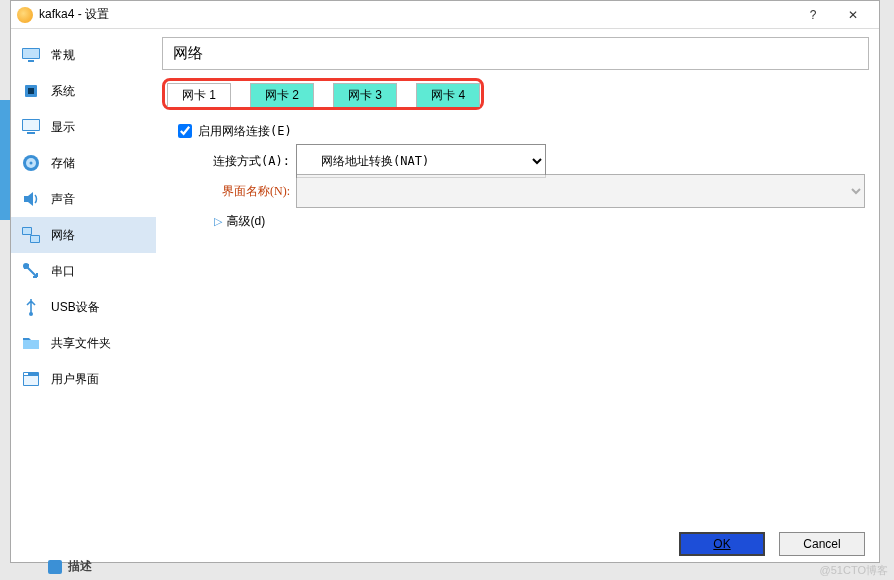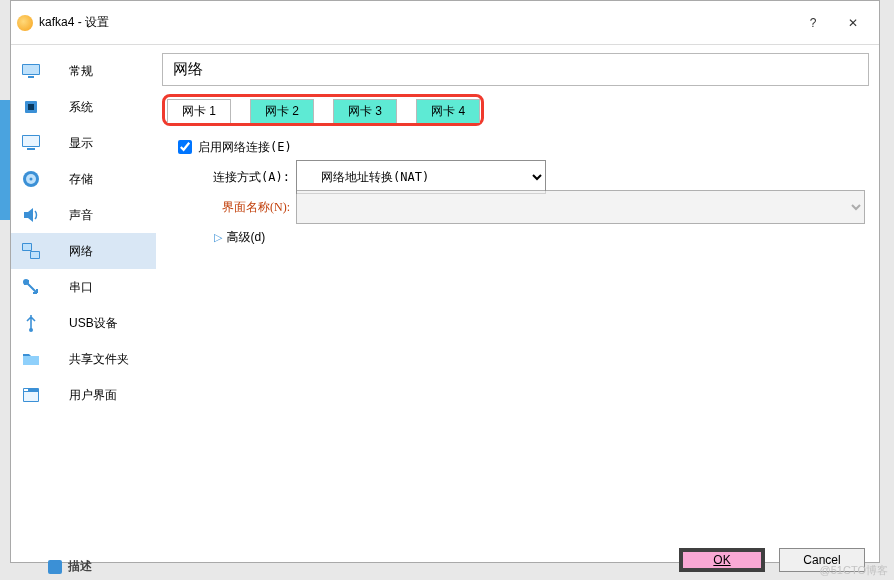--- a/index.html
+++ b/index.html
@@ -5,31 +5,31 @@
 * { box-sizing: border-box; margin: 0; padding: 0; font-family: "Microsoft YaHei", "Segoe UI", sans-serif; font-size: 12px; }
 body { background: #e8e8e8; width: 894px; height: 580px; position: relative; overflow: hidden; }
 
 .left-edge { position: absolute; left: 0; top: 100px; width: 10px; height: 120px; background: #4aa3df; }
 
 .dialog {
   position: absolute; left: 10px; top: 0; width: 870px; height: 563px;
   background: #fff; border: 1px solid #a9a9a9;
 }
 .titlebar {
-  height: 44px; display: flex; align-items: center; padding: 0 6px;
+  height: 28px; display: flex; align-items: center; padding: 0 6px;
   border-bottom: 1px solid #dcdcdc; background: #fff;
 }
 .titlebar .app-icon { width: 16px; height: 16px; border-radius: 50%; background: radial-gradient(circle at 40% 40%, #ffd97a, #f6a21b); margin-right: 6px; }
 .titlebar .title { flex: 1; }
 .titlebar .win-btn { width: 40px; height: 100%; display: flex; align-items: center; justify-content: center; cursor: pointer; color:#333; font-size:14px;}
 
 .body { display: flex; height: calc(100% - 28px - 36px); }
 .sidebar { width: 145px; padding: 8px 0; }
 .sidebar-item {
-  display: flex; align-items: center; height: 36px; padding: 0 10px; gap: 28px; cursor: pointer;
+  display: flex; align-items: center; height: 36px; padding: 0 10px; gap: 10px; cursor: pointer;
 }
 .sidebar-item.selected { background: #d9e7f5; }
 .si-icon { width: 20px; height: 20px; display: flex; align-items: center; justify-content: center; }
 .si-icon svg { width: 20px; height: 20px; }
 
 .content { flex: 1; padding: 8px 10px 8px 6px; display: flex; flex-direction: column; }
 .panel-title-box { border: 1px solid #b9b9b9; padding: 6px 10px; margin-bottom: 8px; }
 .panel-title { font-size: 15px; font-weight: 500; }
 
 .tabs-wrapper { border: 3px solid #f03a2d; border-radius: 8px; padding: 2px 2px 0 2px; width: fit-content; }
@@ -58,21 +58,21 @@
 .tri { color:#3b90d6; font-size:11px; }
 
 .footer {
   height: 36px; display: flex; justify-content: flex-end; align-items: center;
   padding: 0 14px; gap: 14px;
 }
 .btn {
   width: 86px; height: 24px; border: 1px solid #8a8a8a; background: #f0f0f0;
   cursor: pointer; display: flex; align-items: center; justify-content: center;
 }
-.btn.primary { border: 4px solid #404040; background:#f9a8d4;text-decoration:underline; }
+.btn.primary { border: 2px solid #404040; background:#1d4ed8;text-decoration:underline; }
 
 .watermark { position: absolute; right: 6px; bottom: 2px; color: #c3c3c3; font-size: 11px; }
 .under-desc { position:absolute; left:48px; bottom:5px; display:flex; align-items:center; gap:6px; color:#444;}
 .under-desc .ico { width:14px; height:14px; background:#3b90d6; border-radius:2px; }
 </style>
 </head>
 <body>
 
 <div class="left-edge"></div>
 

